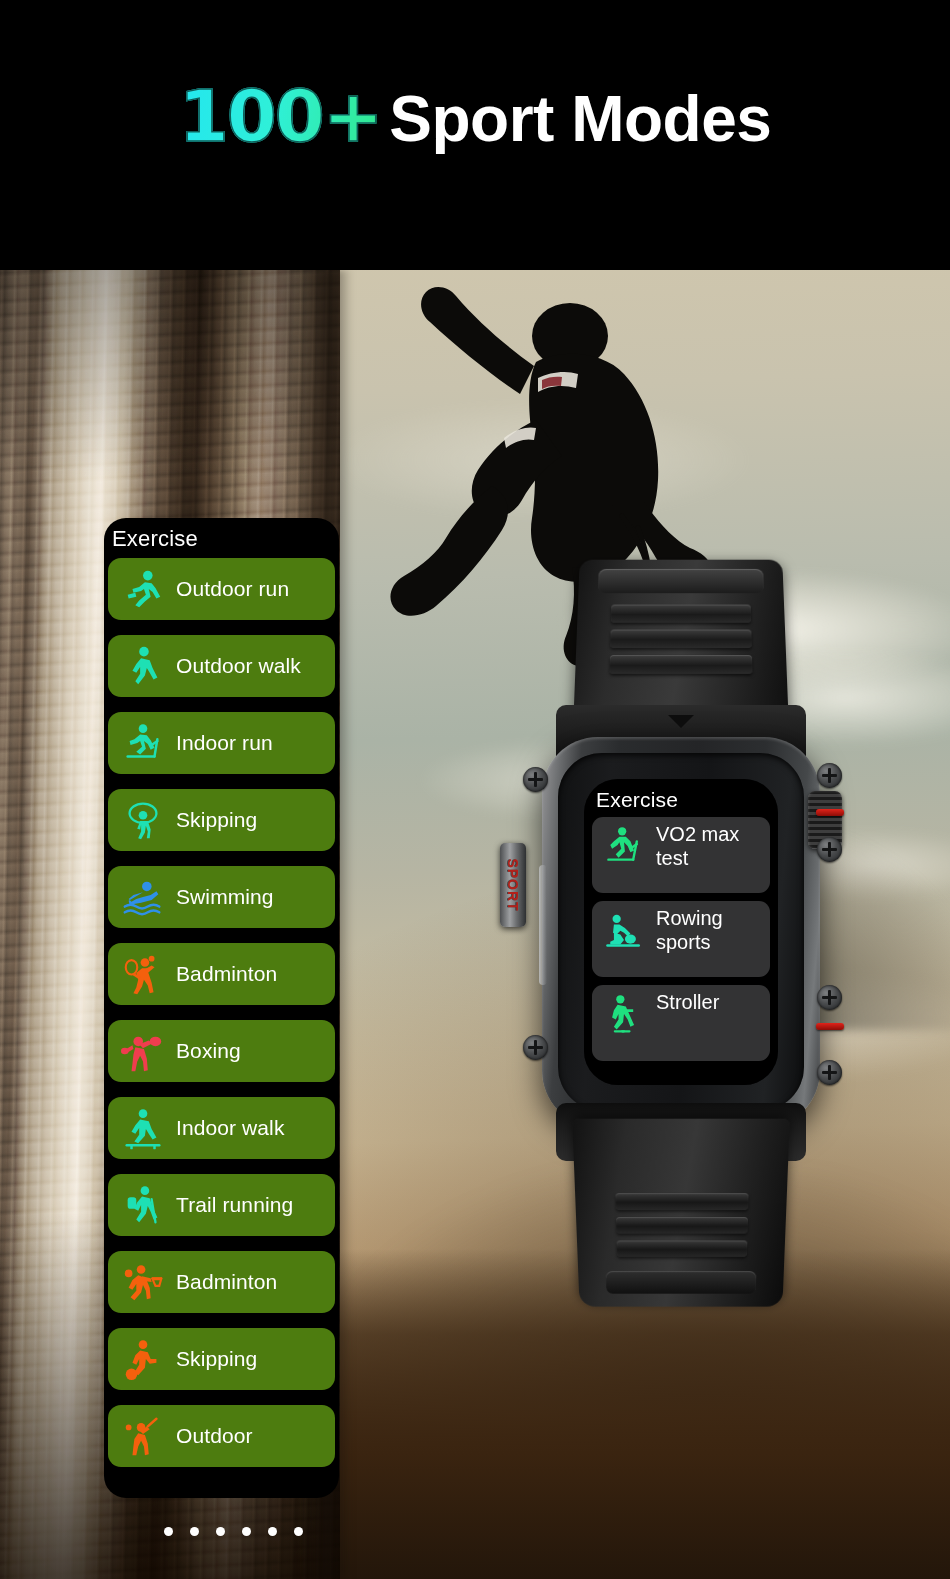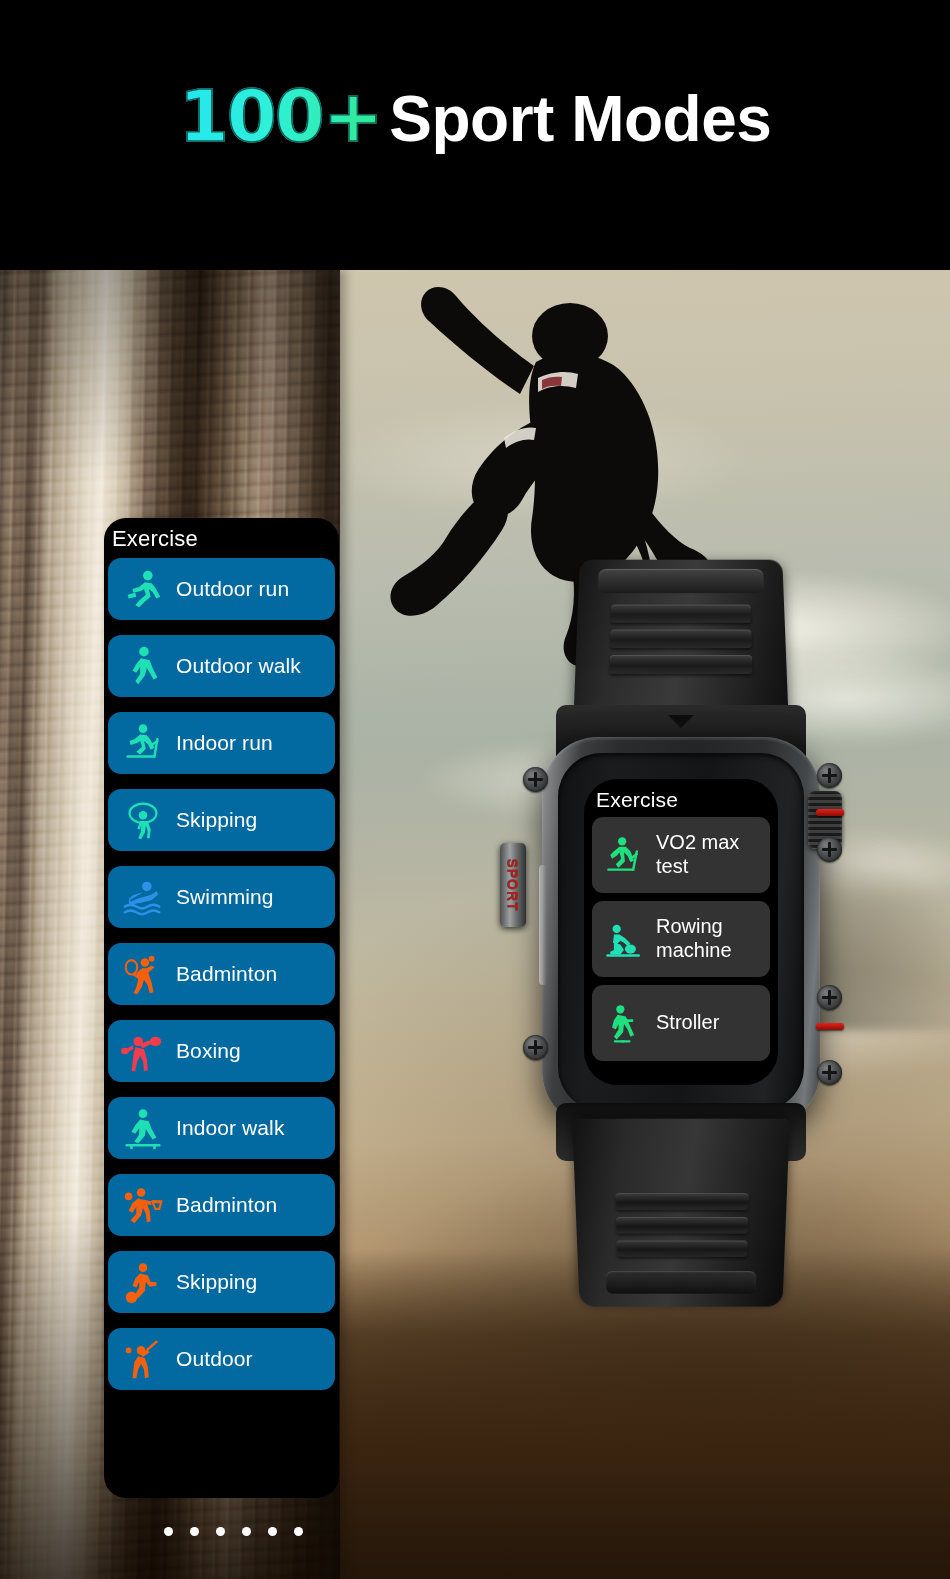--- a/index.html
+++ b/index.html
@@ -137,21 +137,21 @@
     overflow:hidden;
   }
   .list-title {
     color:#fff; font-size:22px; font-weight:400;
     padding:8px 0 6px 8px; letter-spacing:.2px;
   }
   .list-items { padding:0 4px; }
   .ex-row {
     display:flex; align-items:center;
     height:62px; margin-bottom:15px;
-    background:#0369a1; border-radius:13px;
+    background:#4d7c0f; border-radius:13px;
     padding-left:12px;
   }
   .ex-icon { width:46px; height:46px; flex:0 0 46px; display:block; }
   .ex-icon svg { width:100%; height:100%; display:block; }
   .ex-label {
     color:#fff; font-size:21px; font-weight:400;
     margin-left:10px; white-space:nowrap; letter-spacing:.1px;
   }
 
   
@@ -234,21 +234,21 @@
   .screen {
     position:absolute; left:26px; top:26px; right:26px; bottom:26px;
     border-radius:34px; background:#000; overflow:hidden;
     box-shadow:inset 0 0 14px rgba(0,0,0,1);
   }
   .w-title {
     color:#fff; font-size:21px; padding:9px 0 5px 12px; letter-spacing:.2px;
   }
   .w-items { padding:0 8px; }
   .w-row {
-    display:flex; align-items:center;
+    display:flex; align-items:flex-start;
     min-height:76px; margin-bottom:8px;
     background:#333334; border-radius:11px; padding:6px 6px 6px 10px;
   }
   .w-icon { width:44px; height:44px; flex:0 0 44px; }
   .w-icon svg { width:100%; height:100%; display:block; }
   .w-label {
     color:#fff; font-size:20px; margin-left:10px; line-height:1.18;
     max-width:132px;
   }
 
@@ -490,20 +490,35 @@
             <g fill="none" stroke="#1ee0b4" stroke-width="2.6" stroke-linecap="round">
               <path d="M7 42 L41 42"></path>
               <path d="M12 42 L12 45"></path>
               <path d="M36 42 L36 45"></path>
             </g>
           </svg>
       </span>
       <span class="ex-label">Indoor walk</span>
     </div>
 
+    <div class="ex-row">
+      <span class="ex-icon">
+        <svg viewBox="0 0 48 48">
+            <g fill="#1ee0b4">
+              <circle cx="26" cy="9" r="4.5"></circle>
+              <path d="M23 15 L18 21 L15 28 L19 30 L22 24 L22 31 L17 39 L20 42 L27 33 L29 25 L32 31 L35 39 L39 37 L34 26 L31 17 Z"></path>
+              <rect x="8" y="16" width="9" height="12" rx="3"></rect>
+            </g>
+            <g fill="none" stroke="#1ee0b4" stroke-width="2.4" stroke-linecap="round">
+              <path d="M33 18 L37 42"></path>
+            </g>
+          </svg>
+      </span>
+      <span class="ex-label">Trail running</span>
+    </div>
 
     <div class="ex-row">
       <span class="ex-icon">
         <svg viewBox="0 0 48 48">
             <g fill="#f4600d">
               <circle cx="22" cy="11" r="4.5"></circle>
               <path d="M19 17 L13 22 L9 30 L13 32 L17 26 L17 33 L11 40 L15 43 L22 35 L24 27 L27 33 L28 42 L32 41 L31 30 L27 20 Z"></path>
               <path d="M23 18 L32 20 L33 24 L24 23 Z"></path>
               <circle cx="9" cy="15" r="4"></circle>
             </g>
@@ -598,21 +613,21 @@
                     <circle cx="16" cy="13" r="4.5"></circle>
                     <path d="M13 19 L12 28 L16 30 L20 26 L24 28 L28 32 L31 29 L25 23 L19 19 Z"></path>
                     <path d="M13 28 L13 36 L9 38 L9 41 L20 41 L24 36 L20 30 Z"></path>
                     <ellipse cx="31" cy="35" rx="6" ry="5"></ellipse>
                   </g>
                   <g fill="none" stroke="#1ee0b4" stroke-width="2.8" stroke-linecap="round">
                     <path d="M6 42 L40 42"></path>
                   </g>
                 </svg>
             </span>
-            <span class="w-label">Rowing machine</span>
+            <span class="w-label">Rowing sports</span>
           </div>
 
           <div class="w-row">
             <span class="w-icon">
               <svg viewBox="0 0 48 48">
                   <g fill="#1fe07f">
                     <circle cx="20" cy="9" r="4.5"></circle>
                     <path d="M17 15 L13 21 L11 29 L15 31 L18 25 L18 31 L13 39 L16 42 L23 34 L24 25 L28 31 L31 39 L35 37 L30 26 L26 17 Z"></path>
                     <path d="M23 20 L34 20 L34 23 L24 23 Z"></path>
                   </g>

